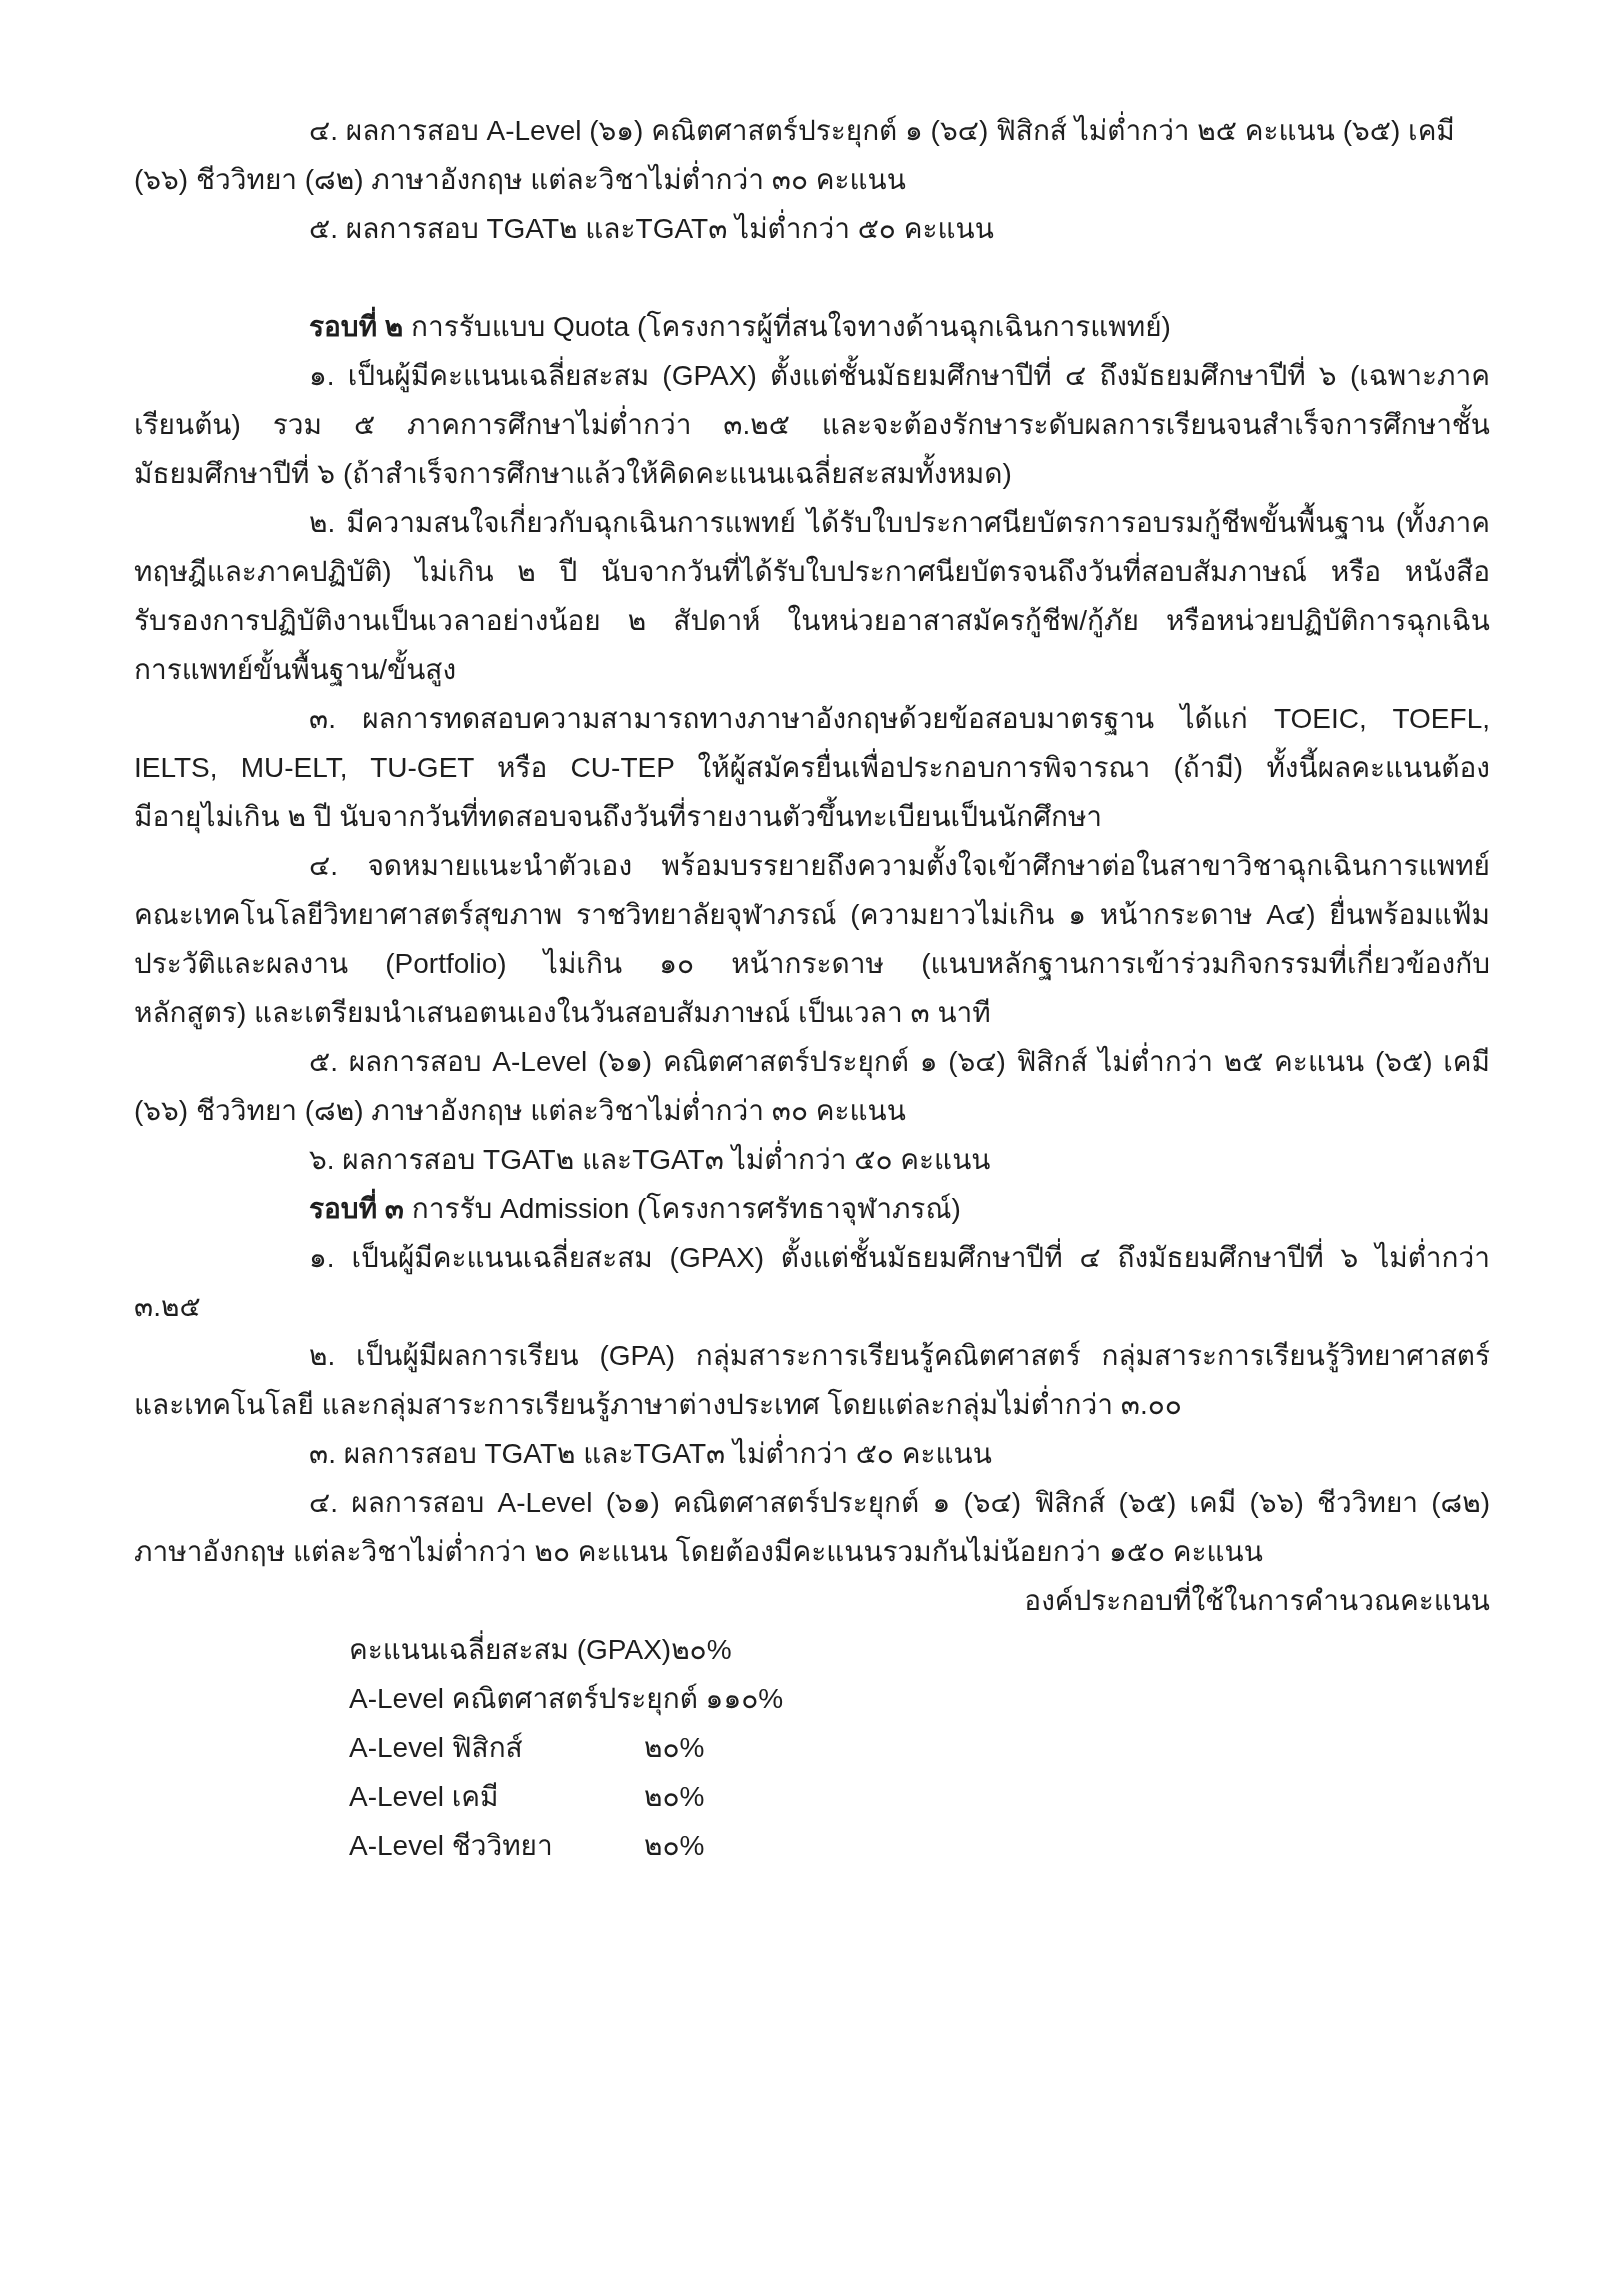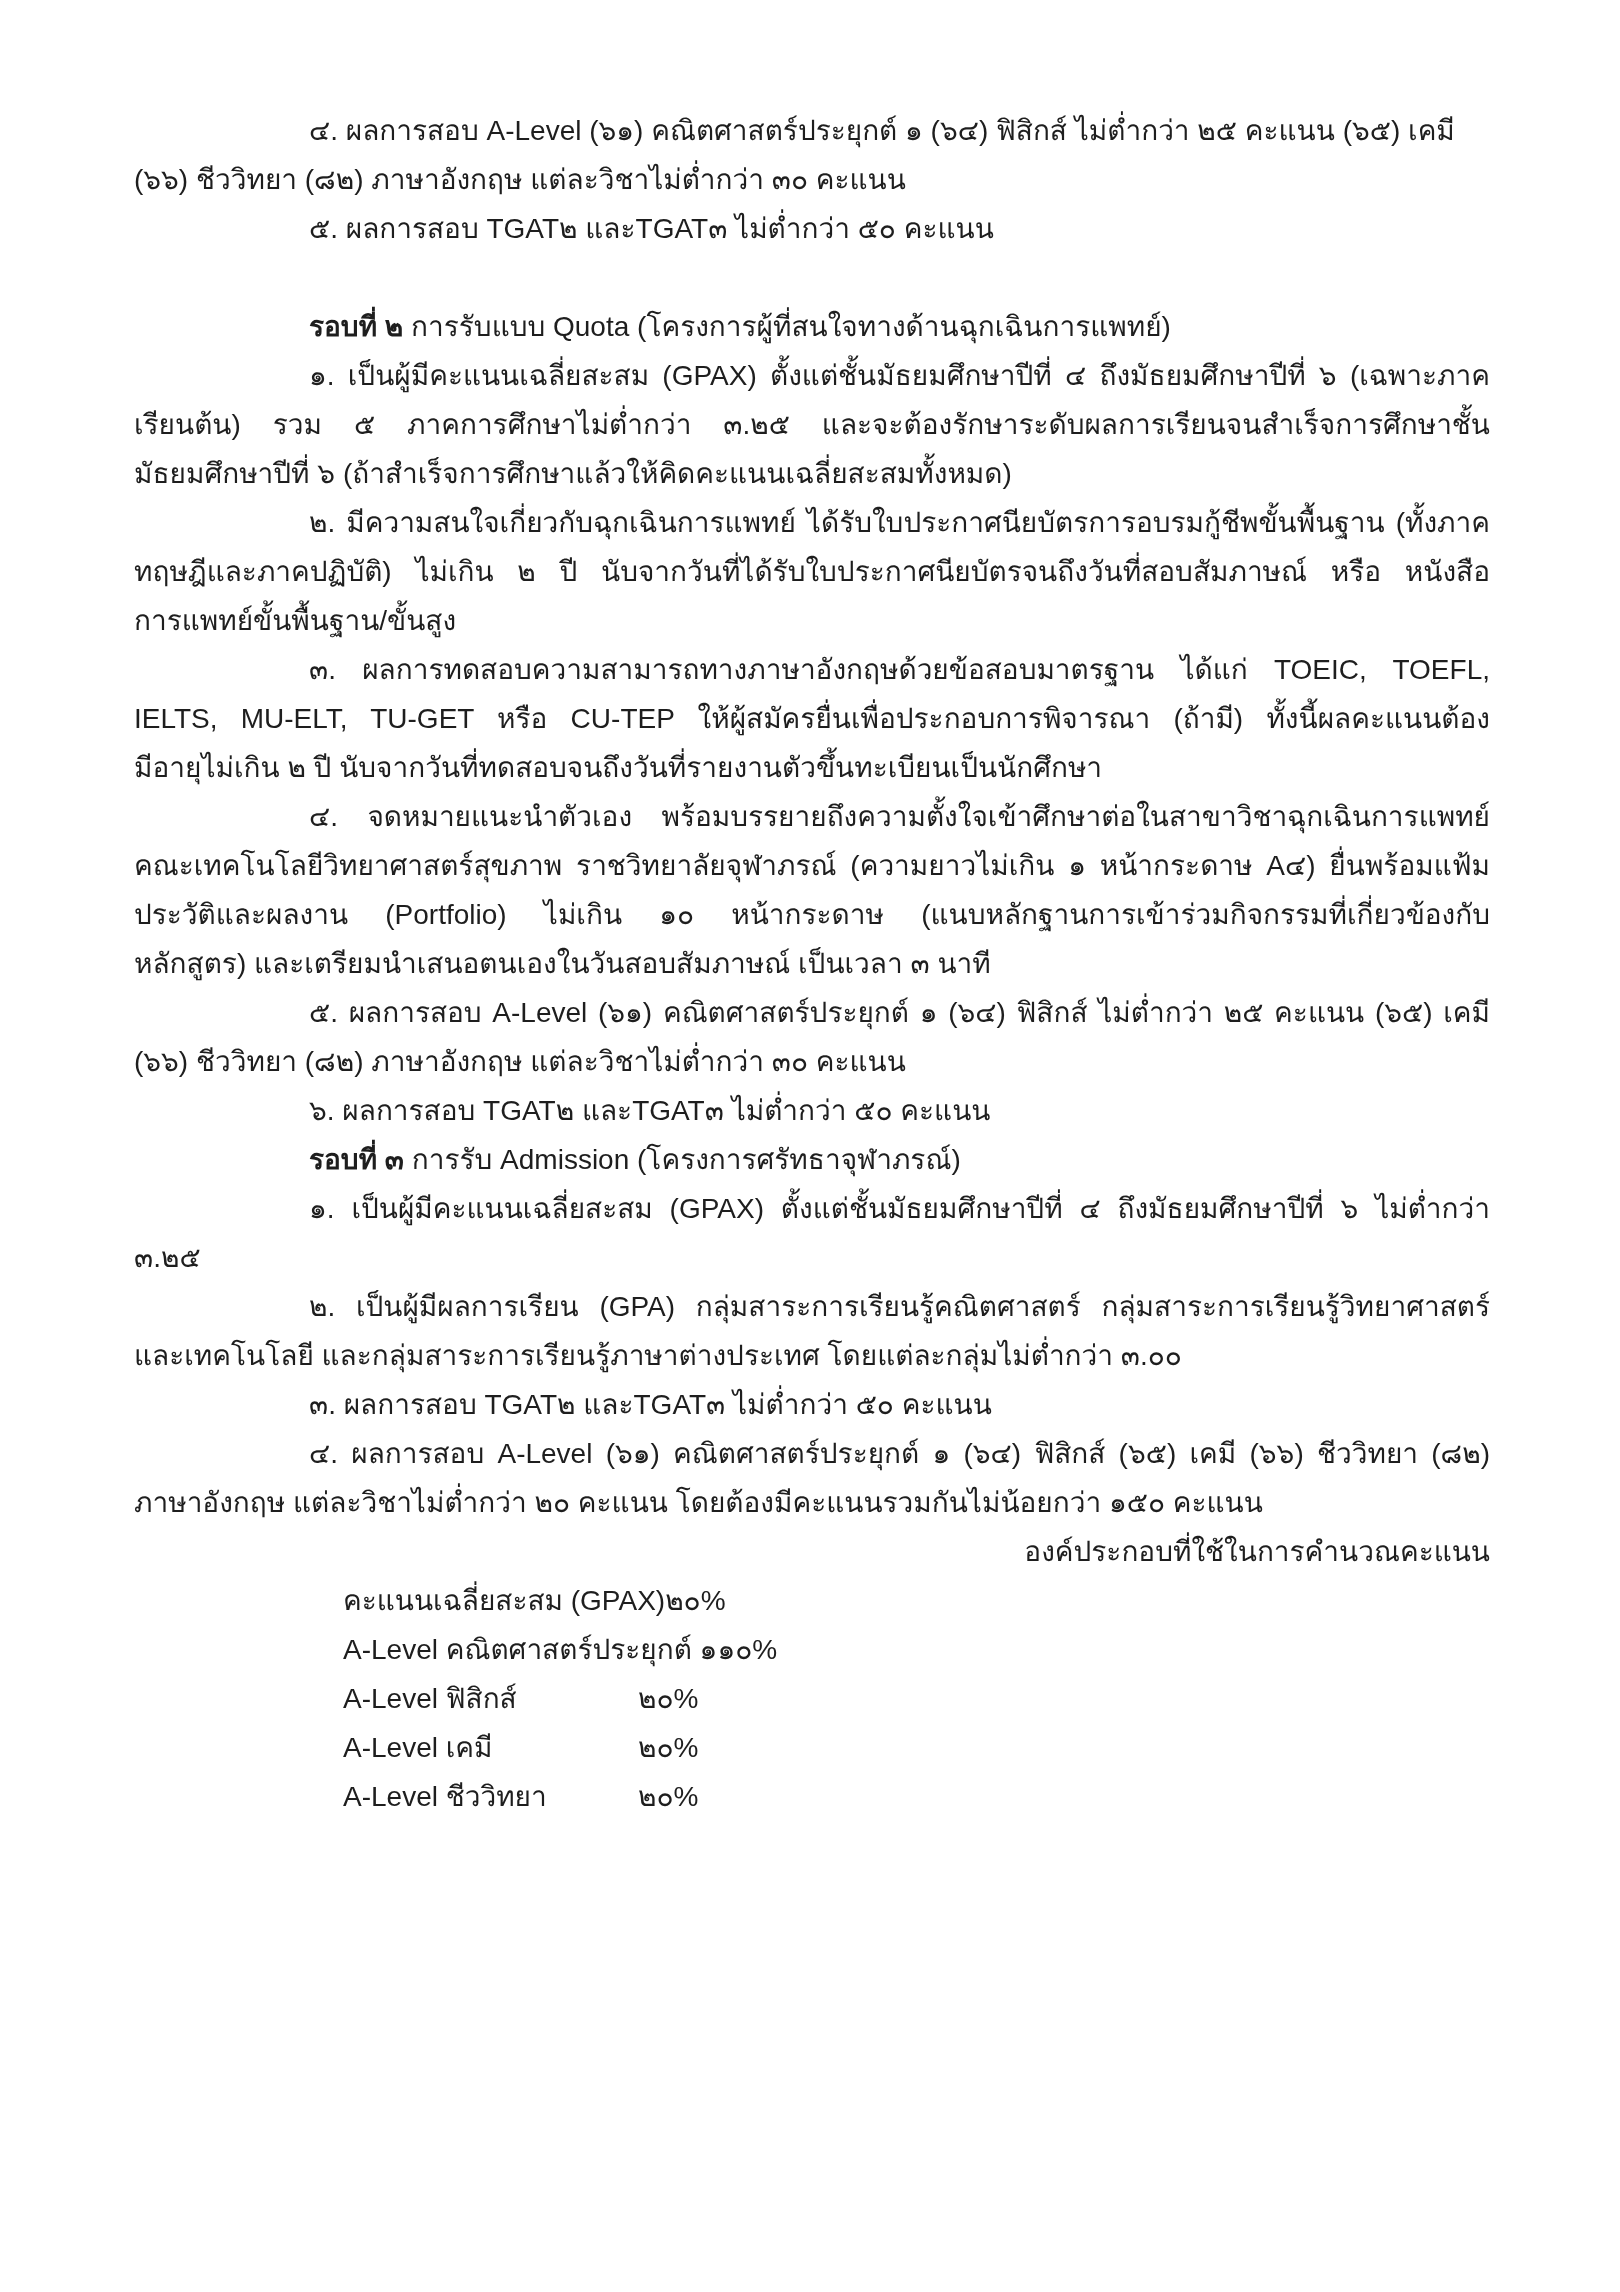--- a/index.html
+++ b/index.html
@@ -16,37 +16,38 @@
     position: relative;
   }
   .line { min-height: 49px; line-height: 49px; white-space: normal; overflow-wrap: break-word; }
   .indent  { padding-left: 175px; }
   .indent2 { padding-left: 209px; text-align: right; }
   
   .jl { text-align: justify; text-align-last: justify; }
   .heading .b { font-weight: 700; }
   .gap { height: 49px; }
   .weight-row { padding-left: 209px; }
-  .wl { display: inline-block; min-width: 295px; }
+  .wl { display: inline-block; min-width: 295px; margin-left: 6px; }
   .wv { display: inline-block; }
 </style>
 </head>
 <body>
 
 <div class="page">
     <div class="line indent">๔. ผลการสอบ A-Level (๖๑) คณิตศาสตร์ประยุกต์ ๑ (๖๔) ฟิสิกส์ ไม่ต่ำกว่า ๒๕ คะแนน (๖๕) เคมี</div>
     <div class="line">(๖๖) ชีววิทยา (๘๒) ภาษาอังกฤษ แต่ละวิชาไม่ต่ำกว่า ๓๐ คะแนน</div>
     <div class="line indent">๕. ผลการสอบ TGAT๒ และTGAT๓ ไม่ต่ำกว่า ๕๐ คะแนน</div>
     <div class="gap"></div>
     <div class="line indent heading"><span class="b">รอบที่ ๒</span><span> การรับแบบ Quota (โครงการผู้ที่สนใจทางด้านฉุกเฉินการแพทย์)</span></div>
     <div class="line indent jl">๑. เป็นผู้มีคะแนนเฉลี่ยสะสม (GPAX) ตั้งแต่ชั้นมัธยมศึกษาปีที่ ๔ ถึงมัธยมศึกษาปีที่ ๖ (เฉพาะภาค</div>
     <div class="line jl">เรียนต้น) รวม ๕ ภาคการศึกษาไม่ต่ำกว่า ๓.๒๕ และจะต้องรักษาระดับผลการเรียนจนสำเร็จการศึกษาชั้น</div>
     <div class="line">มัธยมศึกษาปีที่ ๖ (ถ้าสำเร็จการศึกษาแล้วให้คิดคะแนนเฉลี่ยสะสมทั้งหมด)</div>
     <div class="line indent jl">๒. มีความสนใจเกี่ยวกับฉุกเฉินการแพทย์ ได้รับใบประกาศนียบัตรการอบรมกู้ชีพขั้นพื้นฐาน (ทั้งภาค</div>
     <div class="line jl">ทฤษฎีและภาคปฏิบัติ) ไม่เกิน ๒ ปี นับจากวันที่ได้รับใบประกาศนียบัตรจนถึงวันที่สอบสัมภาษณ์ หรือ หนังสือ</div>
+    <div class="line jl">รับรองการปฏิบัติงานเป็นเวลาอย่างน้อย ๒ สัปดาห์ ในหน่วยอาสาสมัครกู้ชีพ/กู้ภัย หรือหน่วยปฏิบัติการฉุกเฉิน</div>
     <div class="line">การแพทย์ขั้นพื้นฐาน/ขั้นสูง</div>
     <div class="line indent jl">๓. ผลการทดสอบความสามารถทางภาษาอังกฤษด้วยข้อสอบมาตรฐาน ได้แก่ TOEIC, TOEFL,</div>
     <div class="line jl">IELTS, MU-ELT, TU-GET หรือ CU-TEP ให้ผู้สมัครยื่นเพื่อประกอบการพิจารณา (ถ้ามี) ทั้งนี้ผลคะแนนต้อง</div>
     <div class="line">มีอายุไม่เกิน ๒ ปี นับจากวันที่ทดสอบจนถึงวันที่รายงานตัวขึ้นทะเบียนเป็นนักศึกษา</div>
     <div class="line indent jl">๔. จดหมายแนะนำตัวเอง พร้อมบรรยายถึงความตั้งใจเข้าศึกษาต่อในสาขาวิชาฉุกเฉินการแพทย์</div>
     <div class="line jl">คณะเทคโนโลยีวิทยาศาสตร์สุขภาพ ราชวิทยาลัยจุฬาภรณ์ (ความยาวไม่เกิน ๑ หน้ากระดาษ A๔) ยื่นพร้อมแฟ้ม</div>
     <div class="line jl">ประวัติและผลงาน (Portfolio) ไม่เกิน ๑๐ หน้ากระดาษ (แนบหลักฐานการเข้าร่วมกิจกรรมที่เกี่ยวข้องกับ</div>
     <div class="line">หลักสูตร) และเตรียมนำเสนอตนเองในวันสอบสัมภาษณ์ เป็นเวลา ๓ นาที</div>
     <div class="line indent jl">๕. ผลการสอบ A-Level (๖๑) คณิตศาสตร์ประยุกต์ ๑ (๖๔) ฟิสิกส์ ไม่ต่ำกว่า ๒๕ คะแนน (๖๕) เคมี</div>
     <div class="line">(๖๖) ชีววิทยา (๘๒) ภาษาอังกฤษ แต่ละวิชาไม่ต่ำกว่า ๓๐ คะแนน</div>

